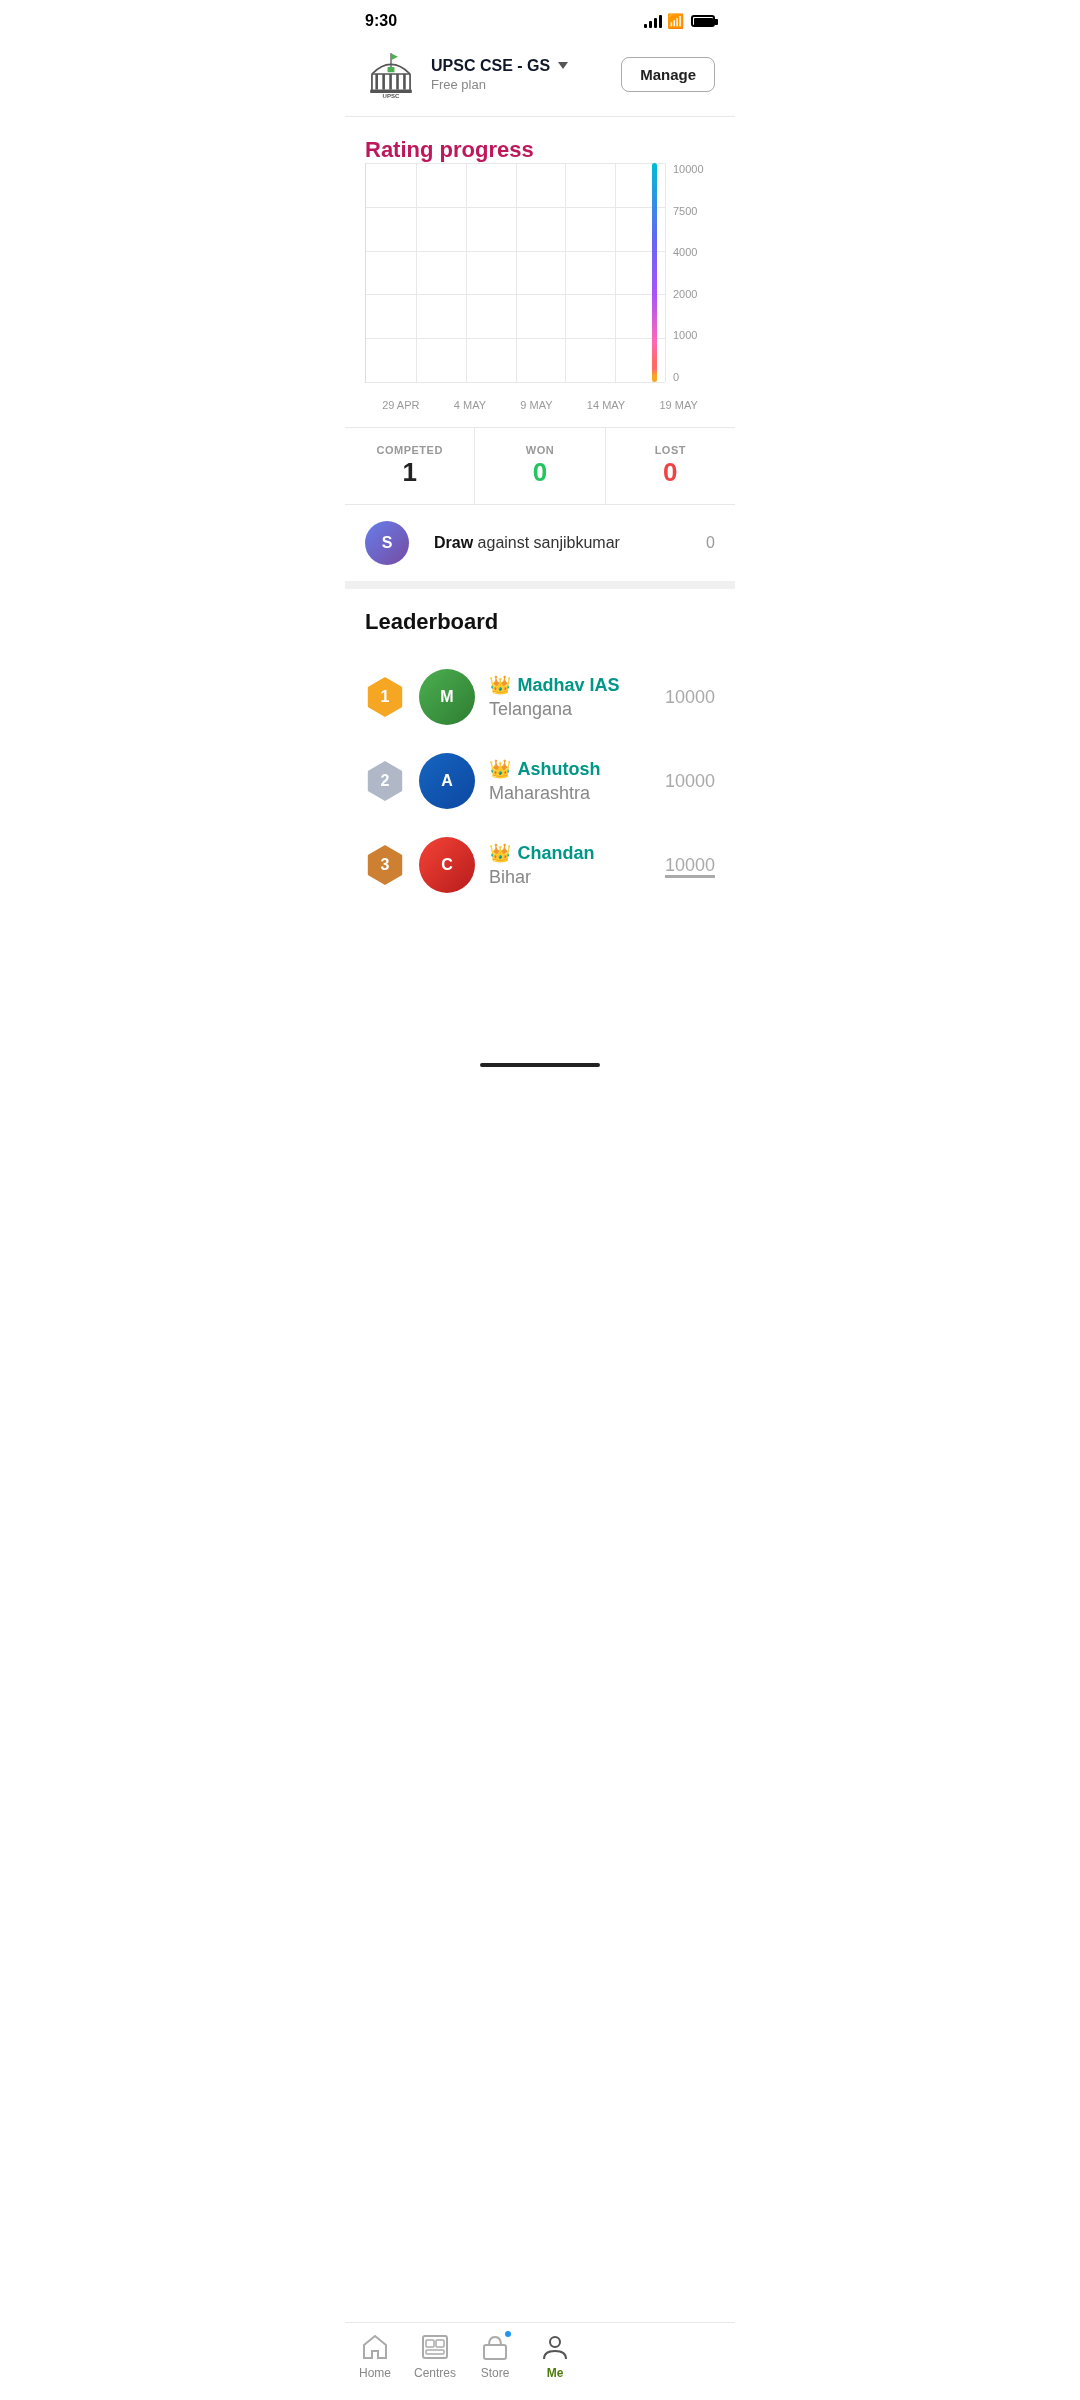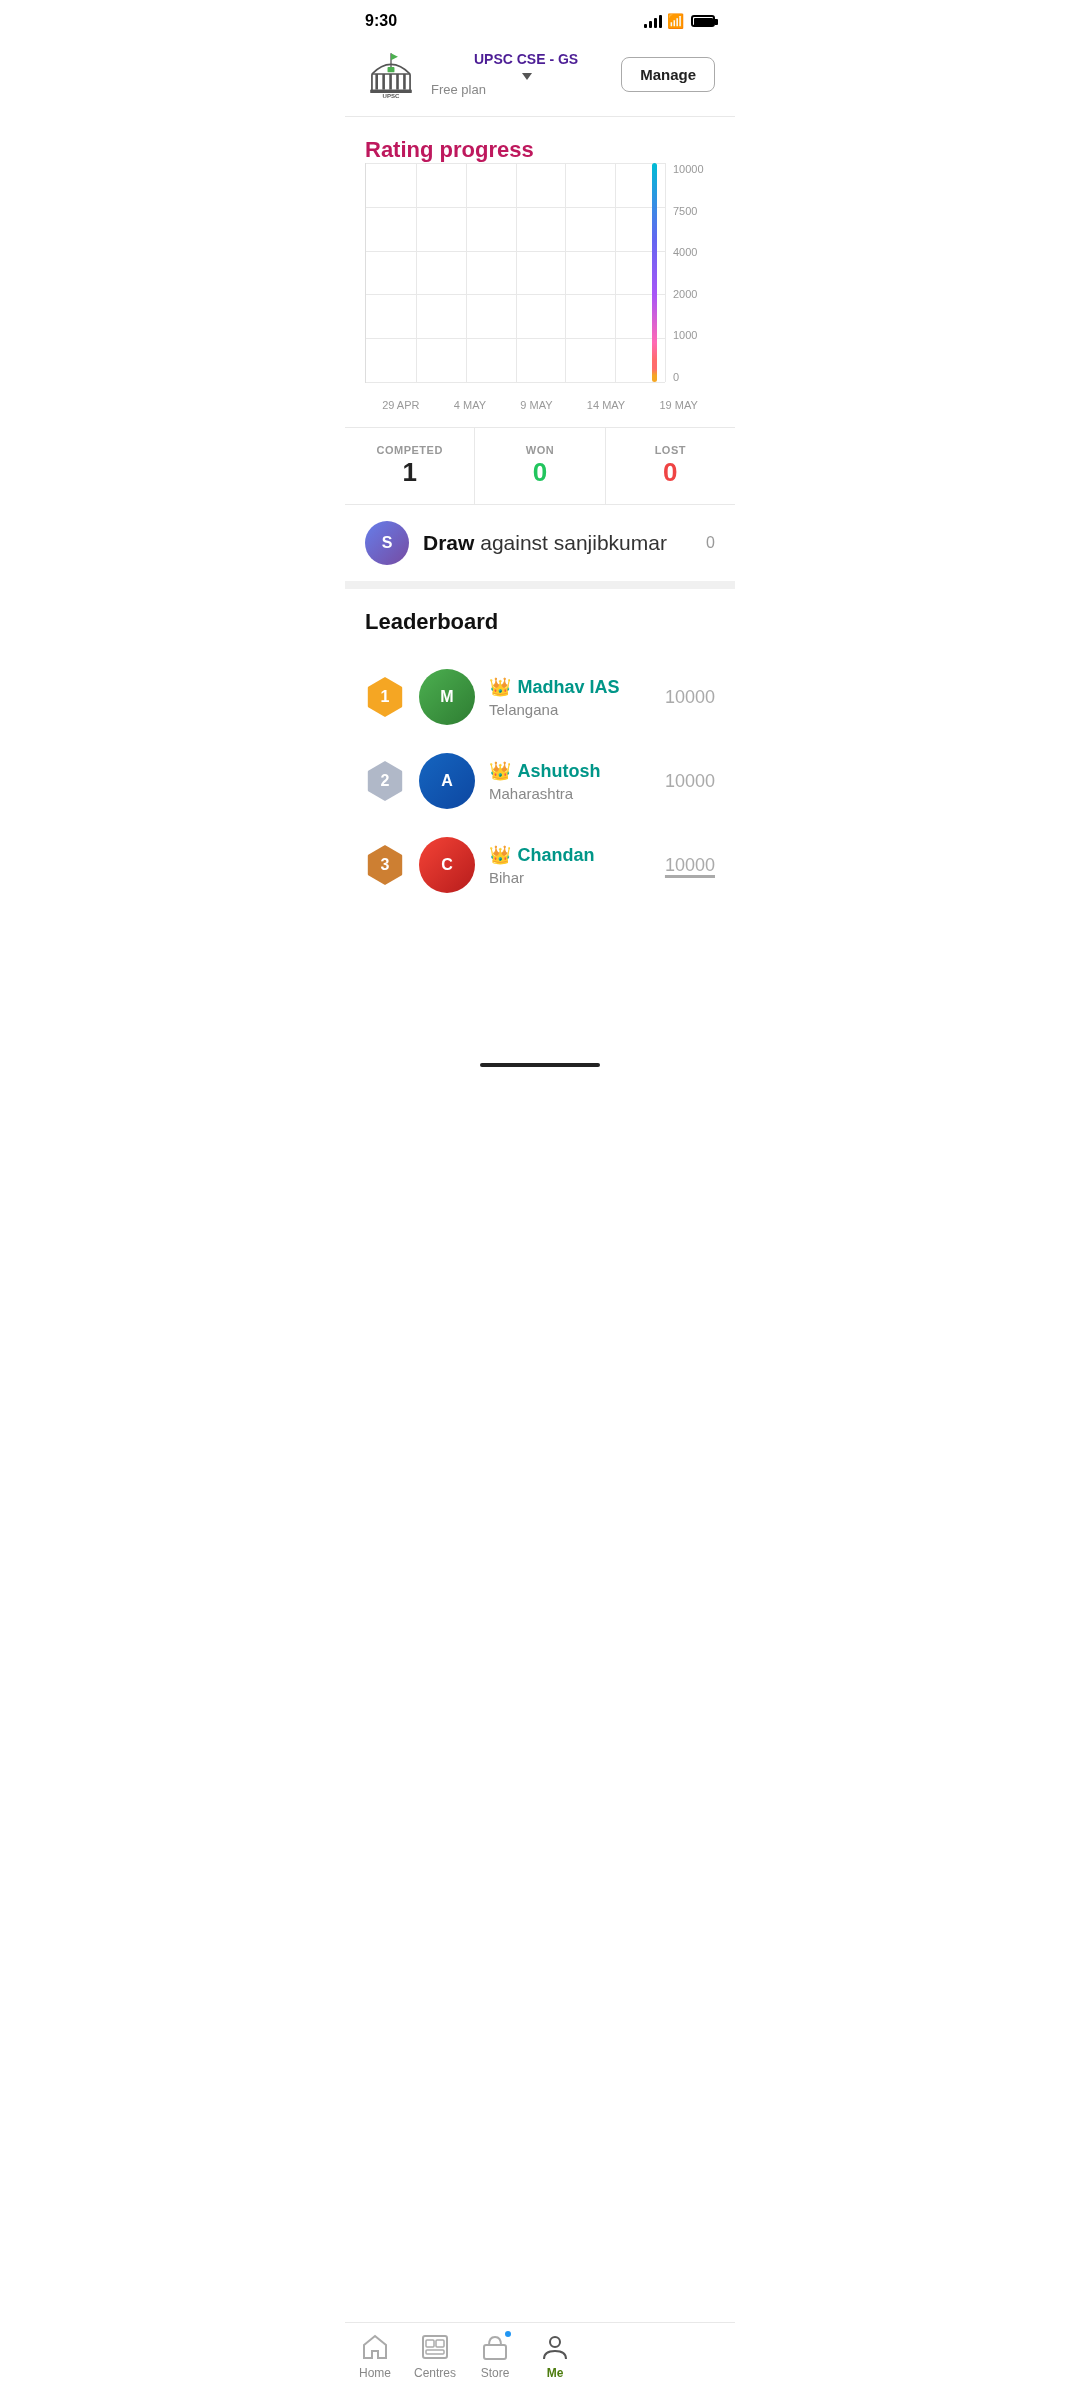--- a/index.html
+++ b/index.html
@@ -62,27 +62,26 @@
       padding: 10px 20px 16px;
       border-bottom: 1px solid #e8e8e8;
     }
     .upsc-logo {
       width: 52px; height: 52px;
       margin-right: 14px;
       flex-shrink: 0;
     }
     .header-text { flex: 1; }
     .header-title {
-      font-size: 14px;
+      font-size: 16px;
       font-weight: 700;
-      color: #4c1d95;
+      color: #0f172a;
       display: flex;
       align-items: center;
       gap: 6px;
-      flex-direction: column;
     }
     .chevron-down {
       width: 0; height: 0;
       border-left: 5px solid transparent;
       border-right: 5px solid transparent;
       border-top: 7px solid #555;
       display: inline-block;
       margin-left: 2px;
     }
     .header-subtitle { font-size: 13px; color: #888; margin-top: 2px; }
@@ -203,21 +202,21 @@
     }
     .match-avatar {
       width: 44px; height: 44px;
       border-radius: 50%;
       margin-right: 14px;
       overflow: hidden;
       flex-shrink: 0;
       background: #ddd;
       display: flex; align-items: center; justify-content: center;
     }
-    .match-text { flex: 1; font-size: 21px; color: #333; }
+    .match-text { flex: 1; font-size: 16px; color: #333; margin-left: 11px; }
     .match-text strong { font-weight: 700; color: #111; }
     .match-score { font-size: 16px; color: #999; font-weight: 500; }
 
     
     .leaderboard-section { padding: 20px 20px 100px; }
     .leaderboard-title {
       font-size: 22px;
       font-weight: 700;
       color: #111;
       margin-bottom: 20px;
@@ -249,21 +248,21 @@
     }
     .leader-info { flex: 1; }
     .leader-name {
       font-size: 18px;
       font-weight: 700;
       color: #009688;
       display: flex;
       align-items: center;
       gap: 6px;
     }
-    .leader-region { font-size: 15px; color: #888; margin-top: 3px; }
+    .leader-region { font-size: 18px; color: #888; margin-top: 3px; }
     .leader-score {
       font-size: 18px;
       color: #aaa;
       font-weight: 500;
     }
     .leader-score.underlined {
       text-decoration: underline;
       text-decoration-thickness: 3px;
       text-underline-offset: 4px;
     }

